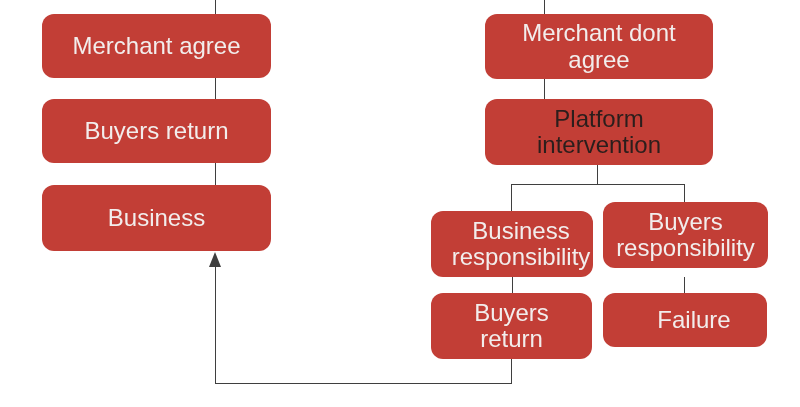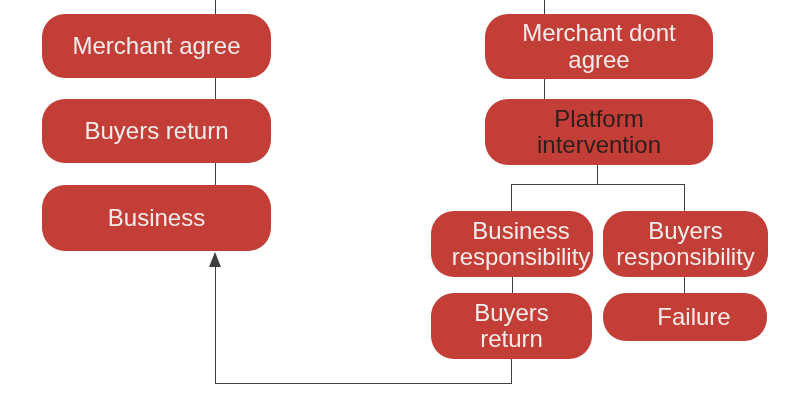--- a/index.html
+++ b/index.html
@@ -6,21 +6,21 @@
   .canvas{
     position:relative;
     width:800px;height:407px;
     background:#ffffff;
     overflow:hidden;
     font-family:"Liberation Sans", sans-serif;
   }
   .node{
     position:absolute;
     background:var(--node-fill,#c23e36);
-    border-radius:23px;
+    border-radius:12px;
     display:flex;
     align-items:center;
     justify-content:center;
     text-align:center;
     font-size:24px;
     line-height:1.1;
     color:var(--text-light,#f2edec);
     padding:0 10px;
     box-sizing:border-box;
   }
@@ -39,23 +39,23 @@
     border-bottom:15px solid var(--line,#3f3f3f);
   }
 
   
   .pos-merchant-agree        { left:42px;  top:14px;  width:229px; height:64px; }
   .pos-buyers-return-left    { left:42px;  top:99px;  width:229px; height:64px; }
   .pos-success               { left:42px;  top:185px; width:229px; height:66px; }
   .pos-merchant-dont-agree   { left:485px; top:14px;  width:228px; height:65px; }
   .pos-platform-intervention { left:485px; top:99px;  width:228px; height:66px; }
   .pos-business-responsibility{ left:431px; top:211px; width:162px; height:66px;padding-left:28px; }
-  .pos-buyers-responsibility { left:603px; top:211px; width:165px; height:66px; }
+  .pos-buyers-responsibility { left:603px; top:202px; width:165px; height:66px; }
   .pos-buyers-return-right   { left:431px; top:293px; width:161px; height:66px; }
-  .pos-failure               { left:603px; top:293px; width:164px; height:48px;padding-left:28px; }
+  .pos-failure               { left:603px; top:293px; width:164px; height:54px;padding-left:28px; }
 
   
   .edge-1  { left:215px; top:0;     height:14px; }
   .edge-2  { left:215px; top:78px;  height:21px; }
   .edge-3  { left:215px; top:163px; height:22px; }
   .edge-4  { left:544px; top:0;     height:14px; }
   .edge-5  { left:544px; top:79px;  height:20px; }
   .edge-6  { left:597px; top:165px; height:19px; }
   .edge-7  { left:511px; top:184px; width:174px; }
   .edge-8  { left:511px; top:184px; height:27px; }

